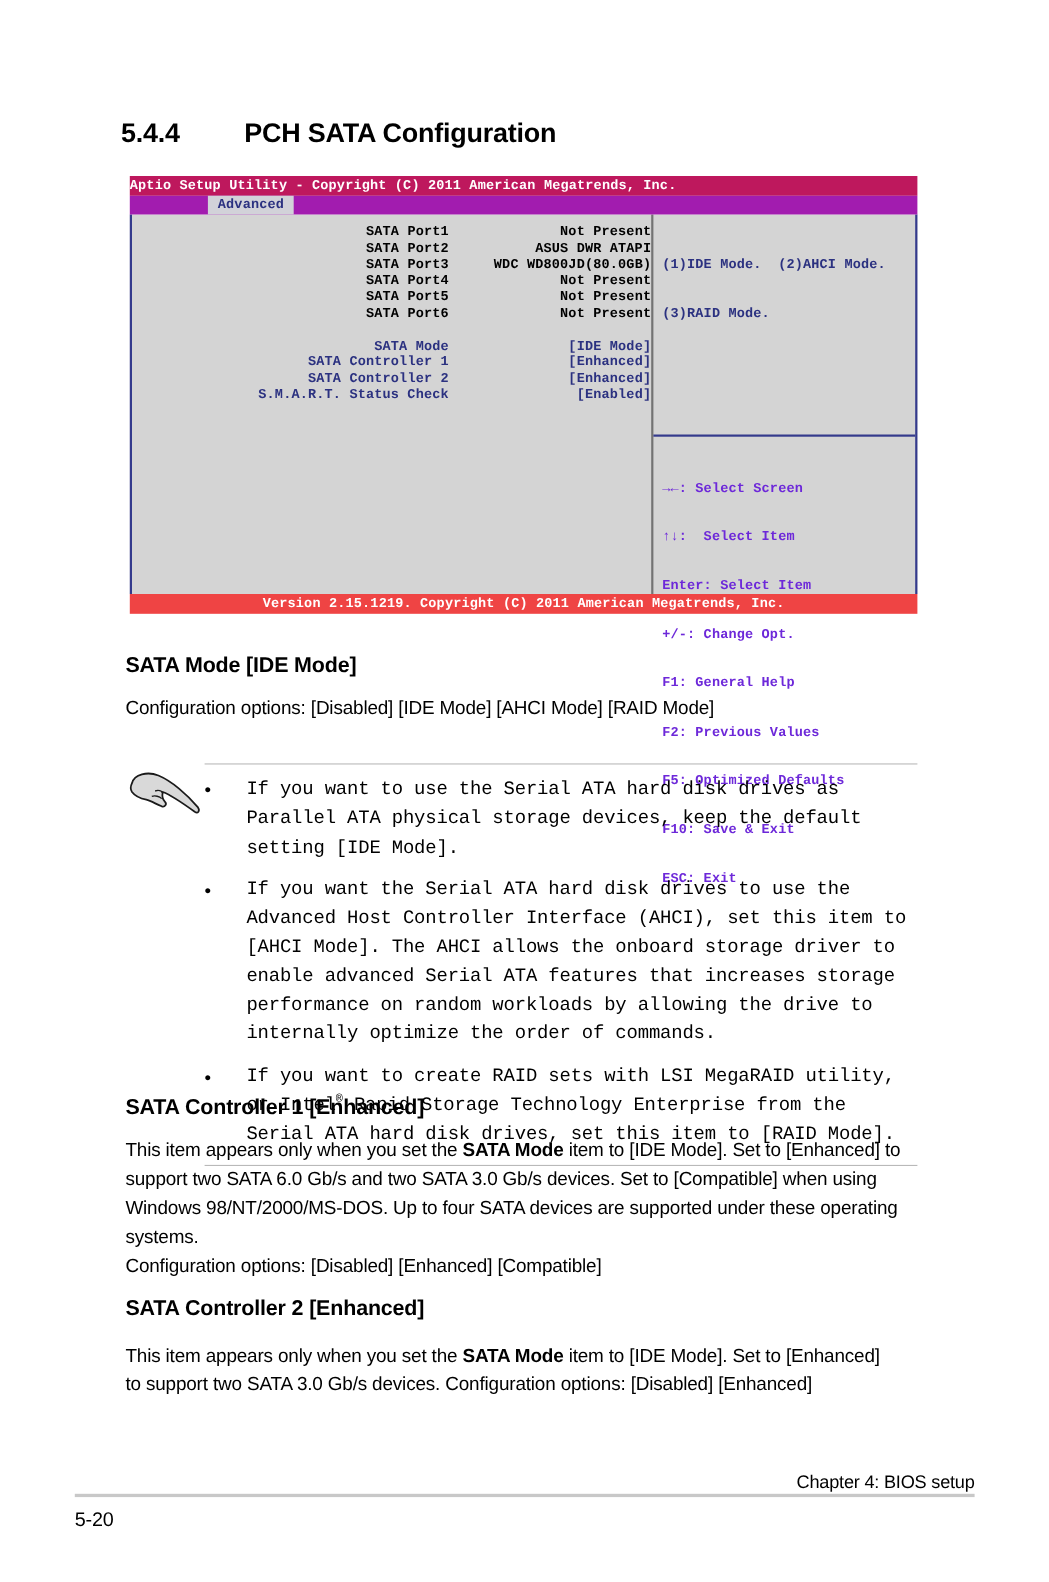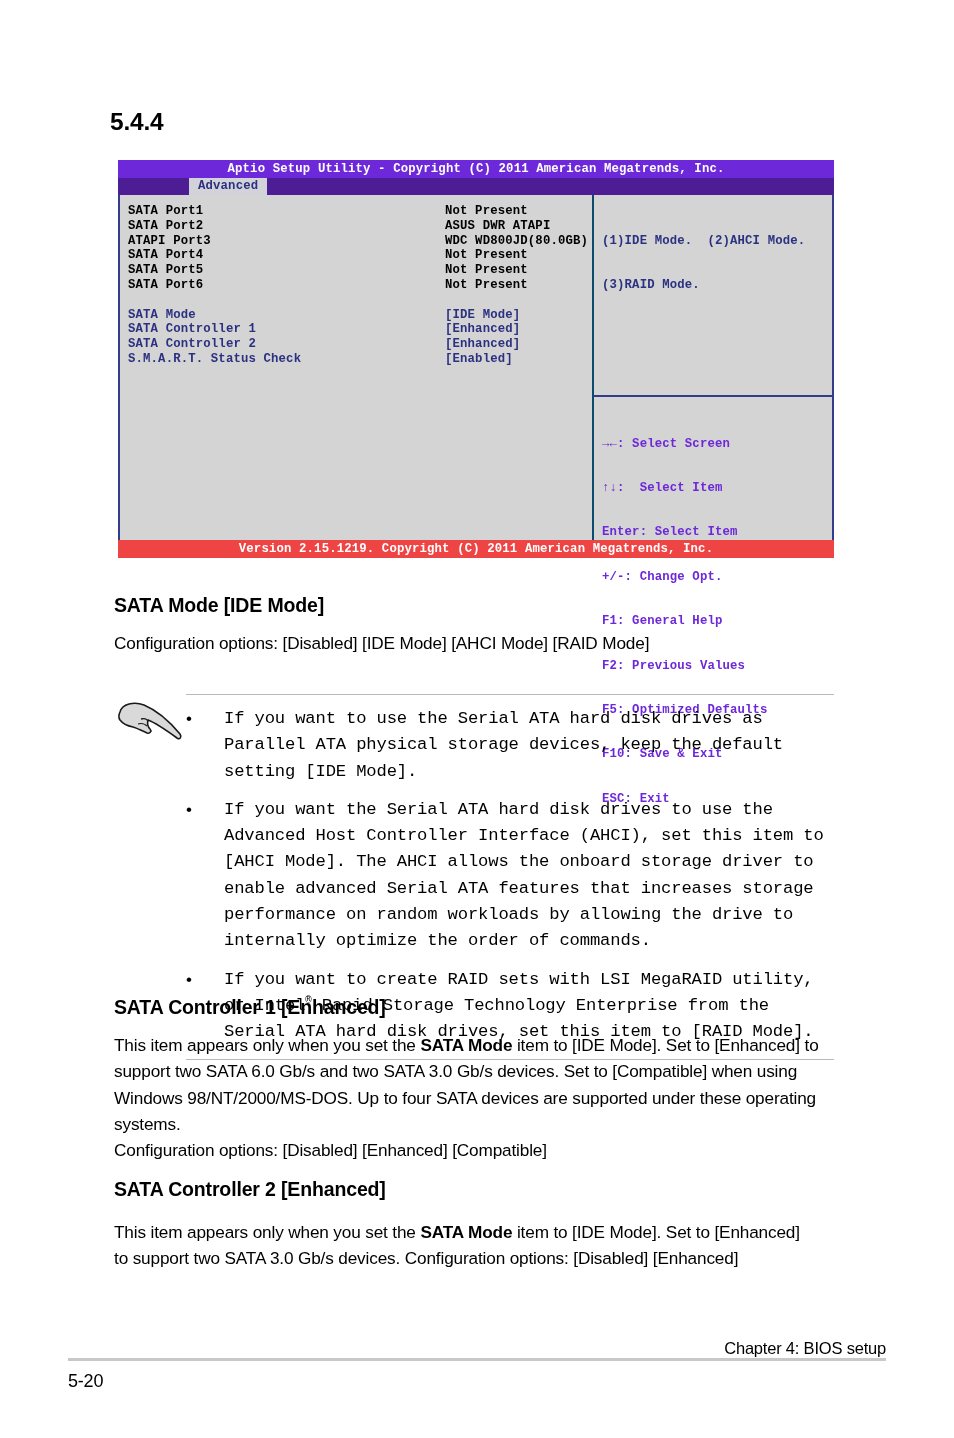--- a/index.html
+++ b/index.html
@@ -40,29 +40,28 @@
     left: 118px;
     top: 160px;
     width: 716px;
     font-family: "Liberation Mono", "DejaVu Sans Mono", monospace;
     font-size: 12.3px;
     line-height: 14.8px;
     font-weight: bold;
     letter-spacing: 0.15px;
   }
   .bios-titlebar {
-    background: #6d28d9;
+    background: #be185d;
     color: #ffffff;
     height: 18px;
     line-height: 18px;
-    text-align: center;
     white-space: pre;
   }
   .bios-tabbar {
-    background: #4c1d95;
+    background: #a21caf;
     height: 17px;
     position: relative;
     text-align: right;
   }
   .bios-tab {
     position: absolute;
     left: 71px;
     top: 0;
     height: 17px;
     line-height: 17px;
@@ -78,21 +77,22 @@
     border-top: none;
     border-bottom: none;
     height: 345px;
     box-sizing: border-box;
   }
   .bios-left {
     width: 474px;
     flex: 0 0 474px;
     padding: 9px 0 0 8px;
     box-sizing: border-box;
-    border-right: 2px solid #0c4a6e;
+    border-right: 2px solid #737373;
+    text-align: right;
   }
   .bios-right {
     flex: 1 1 auto;
     display: flex;
     flex-direction: column;
     padding: 0;
     box-sizing: border-box;
   }
   .bios-help {
     height: 202px;
@@ -213,20 +213,21 @@
     letter-spacing: -0.2px;
     color: #000;
     text-align: right;
   }
 </style>
 </head>
 <body>
 
 <div class="page-heading">
   <span class="num">5.4.4</span>
+  <span>PCH SATA Configuration</span>
 </div>
 
 <div class="bios">
 
   <div class="bios-titlebar">Aptio Setup Utility - Copyright (C) 2011 American Megatrends, Inc.</div>
 
   <div class="bios-tabbar">
     <div class="bios-tab">Advanced</div>
   </div>
 
@@ -235,21 +236,21 @@
     <div class="bios-left">
       <div class="bios-row row-black">
         <span class="lbl">SATA Port1</span>
         <span class="val">Not Present</span>
       </div>
       <div class="bios-row row-black">
         <span class="lbl">SATA Port2</span>
         <span class="val">ASUS DWR ATAPI</span>
       </div>
       <div class="bios-row row-black">
-        <span class="lbl">ATAPI Port3</span>
+        <span class="lbl">SATA Port3</span>
         <span class="val">WDC WD800JD(80.0GB)</span>
       </div>
       <div class="bios-row row-black">
         <span class="lbl">SATA Port4</span>
         <span class="val">Not Present</span>
       </div>
       <div class="bios-row row-black">
         <span class="lbl">SATA Port5</span>
         <span class="val">Not Present</span>
       </div>

